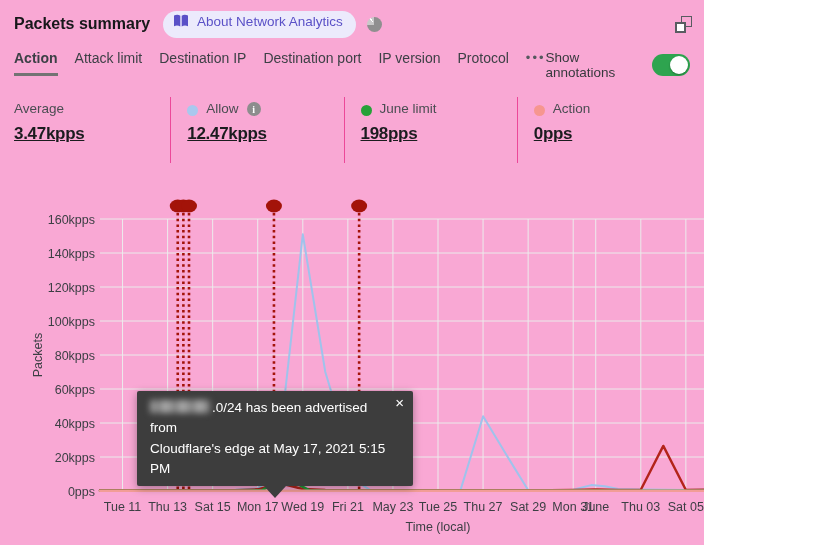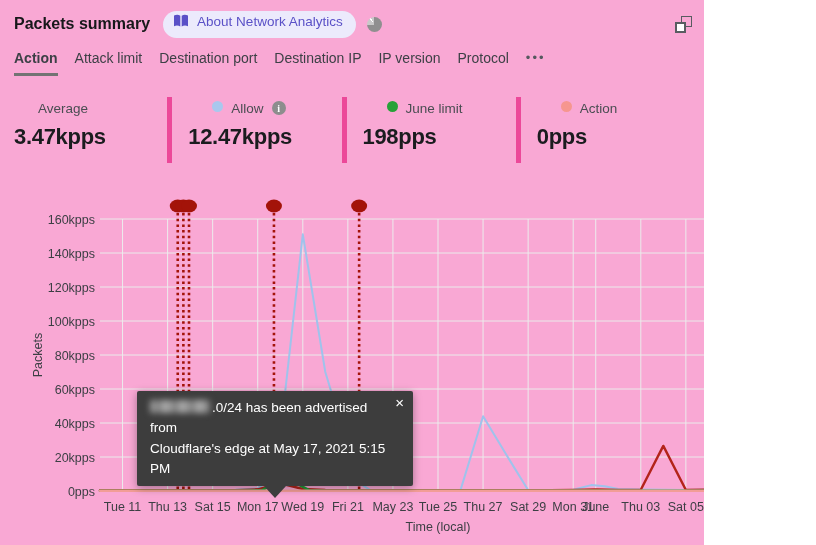--- a/index.html
+++ b/index.html
@@ -22,27 +22,27 @@
   .tab { font-size:14px; color:#3d4046; padding-bottom:7px; cursor:pointer; white-space:nowrap; }
   .tab.active { border-bottom:3px solid #737373;font-weight:bold; }
   .tab-more { font-size:13px; letter-spacing:2px; color:#55585e; padding-bottom:7px; cursor:pointer; }
   .annot-ctrl { display:flex; align-items:center; gap:10px; }
   .annot-label { font-size:13.5px; color:#36393d; }
   .toggle { position:relative; width:42px; height:22px; border-radius:999px; cursor:pointer; }
   .toggle .knob { position:absolute; top:2px; right:2px; width:18px; height:18px; border-radius:50%; background:#fff; box-shadow:0 1px 2px rgba(0,0,0,.3); }
 
   
   .stats { position:absolute; top:97px; left:14px; right:14px; height:66px; display:flex; }
-  .stat-card { flex:1; padding:4px 0 0 16px; border-left:5px solid #ec4899; display:flex; flex-direction:column; gap:8px; }
+  .stat-card { flex:1; padding:4px 0 0 16px; border-left:1px solid #ec4899; display:flex; flex-direction:column; gap:8px; }
   .stat-card:first-child { border-left:none; padding-left:0; }
-  .stat-head { display:flex; align-items:flex-start; gap:8px;margin-left:24px; }
+  .stat-head { display:flex; align-items:flex-end; gap:8px; }
   .stat-dot { width:11px; height:11px; border-radius:50%; }
   .stat-label { font-size:13.5px; color:#4a4d52; }
   .info-icon { width:14px; height:14px; border-radius:50%; background:#8d8d8d; color:#fff; font-size:10px; font-weight:700; display:flex; align-items:center; justify-content:center; cursor:pointer; font-family:"Liberation Serif", serif; }
-  .stat-value { font-size:22px; font-weight:700; color:#1b1c1f; letter-spacing:-0.3px; }
+  .stat-value { font-size:17px; font-weight:700; color:#1b1c1f; letter-spacing:-0.3px;text-decoration:underline; }
 
   
   #chart-svg { position:absolute; left:0; top:0; width:816px; height:545px; }
   .tick-text { font-size:12.5px; fill:#3c3f44; }
   .axis-title { font-size:12.5px; fill:#3c3f44; }
 
   
   .tooltip { position:absolute; left:137px; top:391px; width:276px; min-height:72px; background:#3d3d3d; color:#fff;
     border-radius:2px; padding:7px 26px 7px 13px; font-size:13.5px; line-height:1.5; box-shadow:0 2px 8px rgba(0,0,0,.35); z-index:5; }
   .tooltip:after { content:""; position:absolute; top:100%; left:127px; border:11px solid transparent; border-top:12px solid #3d3d3d; border-bottom-width:0; }
@@ -74,27 +74,33 @@
     <span class="copy-icon">
       <span class="back"></span>
       <span class="front"></span>
     </span>
   </div>
 
   <div class="tabs-row">
     <div class="tabs" id="tabs">
         <div class="tab active">Action</div>
         <div class="tab">Attack limit</div>
+        <div class="tab">Destination IP</div>
         <div class="tab">Destination port</div>
-        <div class="tab">Destination IP</div>
         <div class="tab">IP version</div>
         <div class="tab">Protocol</div>
         <div class="tab-more">•••</div>
       </div>
     <span class="spacer"></span>
+    <div class="annot-ctrl">
+      <span class="annot-label">Show annotations</span>
+      <span class="toggle" id="annot-toggle" style="background: rgb(46, 164, 79);">
+        <span class="knob"></span>
+      </span>
+    </div>
   </div>
 
   <div class="stats" id="stats">
       <div class="stat-card">
         <div class="stat-head">
           <span class="stat-label">Average</span>
         </div>
         <div class="stat-value">3.47kpps</div>
       </div>
       <div class="stat-card">

